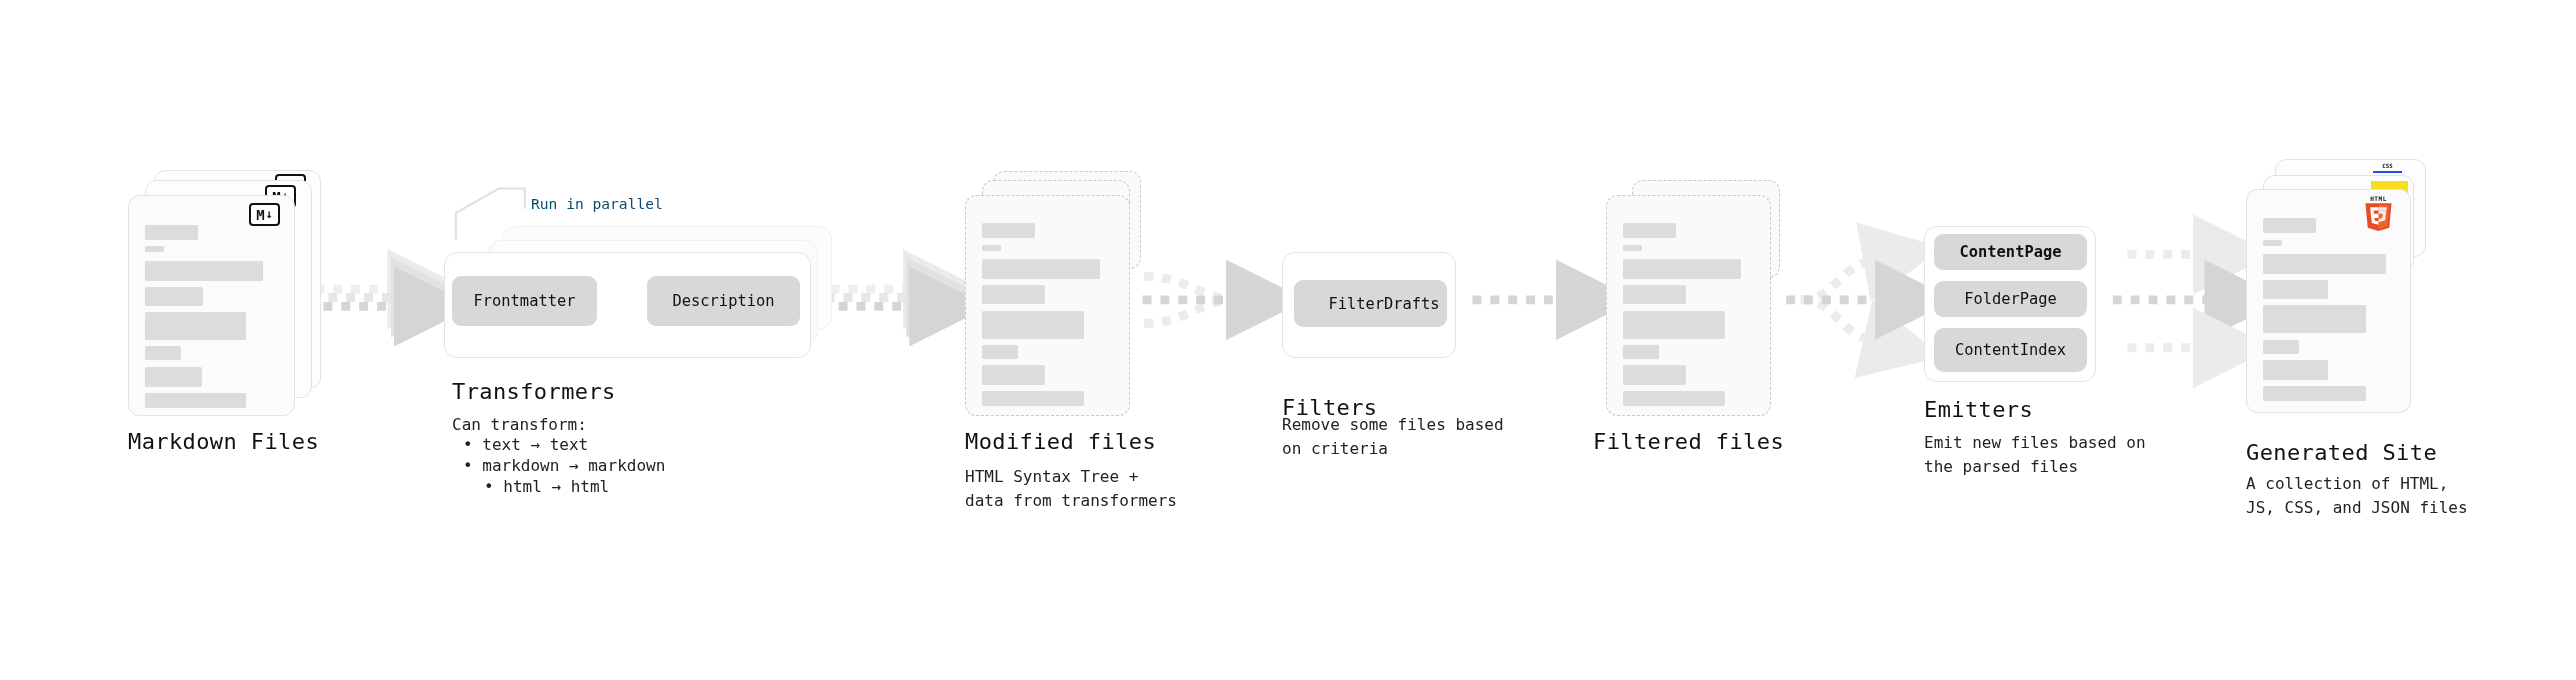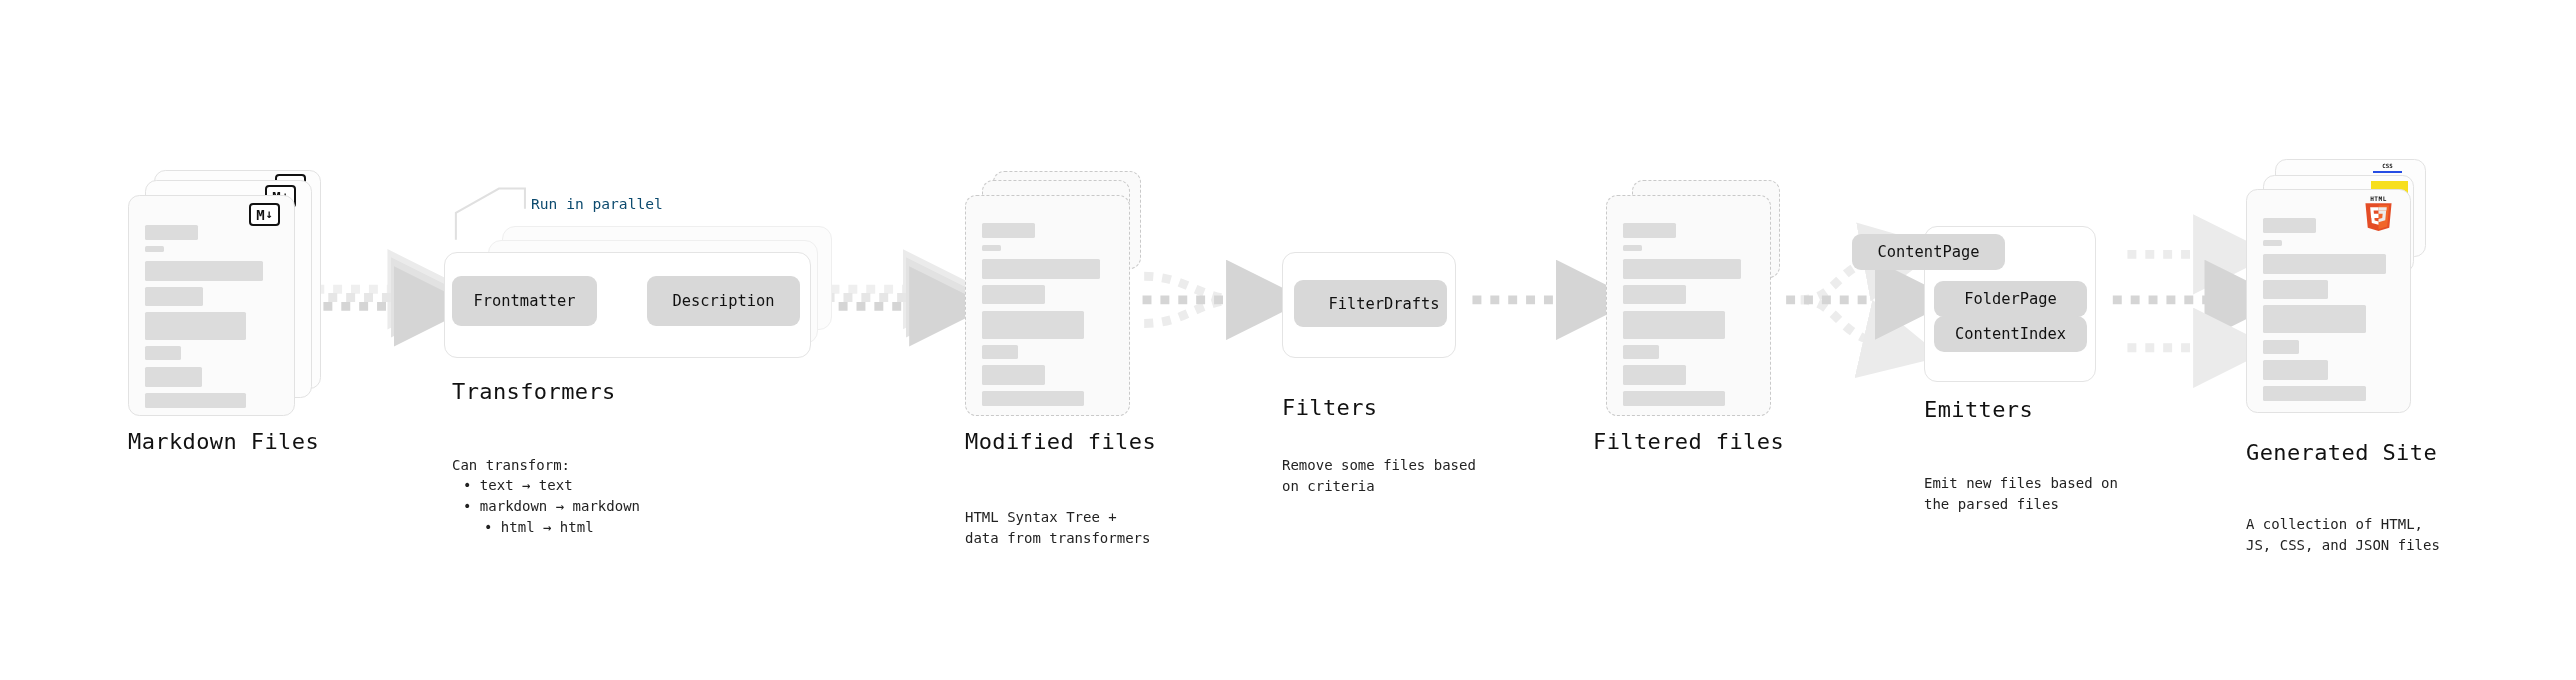--- a/index.html
+++ b/index.html
@@ -19,21 +19,21 @@
   .doc.dashed{border:1.6px dashed #c9c9c9;background:#fafafa;}
   .doc.ghost{background:#fdfdfd;}
   .bar{position:absolute;background:#dcdcdc;border-radius:1.6px;}
 
   
   .title{
     position:absolute;font-size:22px;letter-spacing:0.4px;
     color:#111;white-space:nowrap;font-weight:400;
   }
   .note{
-    position:absolute;font-size:14px;line-height:1.5;color:#222;white-space:pre;margin-top:42px;
+    position:absolute;font-size:16px;line-height:1.5;color:#222;white-space:pre;
   }
 
   
   .group{
     position:absolute;border-radius:13px;border:1.6px solid #e4e4e4;
     background:#ffffff;box-sizing:border-box;
   }
   .group.faint{border-color:#efefef;background:#fcfcfc;}
   .pill{
     position:absolute;border-radius:9px;background:#d8d8d8;
@@ -236,27 +236,27 @@
       <div class="bar" style="left:16.3px;top:149px;width:36px;height:14px;"></div>
       <div class="bar" style="left:16.3px;top:169px;width:63px;height:19.5px;"></div>
       <div class="bar" style="left:16.3px;top:195px;width:102px;height:15.4px;"></div>
     </div>
 
     <div class="title" style="left:1593px;top:429px;">Filtered files</div>
   </div>
 
   <div>
     <div class="group" style="left:1924px;top:226px;width:172px;height:156px;"></div>
-    <div class="pill" style="left:1852px;top:234px;width:153px;height:36px;">
+    <div class="pill" style="left:1934px;top:234px;width:153px;height:36px;font-weight:bold;">
       <span>ContentPage</span>
     </div>
     <div class="pill" style="left:1934px;top:281px;width:153px;height:36px;">
       <span>FolderPage</span>
     </div>
-    <div class="pill" style="left:1934px;top:316px;width:153px;height:36px;border-radius:10px;">
+    <div class="pill" style="left:1934px;top:328px;width:153px;height:44px;border-radius:10px;">
       <span>ContentIndex</span>
     </div>
 
     <div class="title" style="left:1924px;top:397px;">Emitters</div>
     <div class="note" style="left:1924px;top:431px;">Emit new files based on
 the parsed files</div>
   </div>
 
   <div>
 

